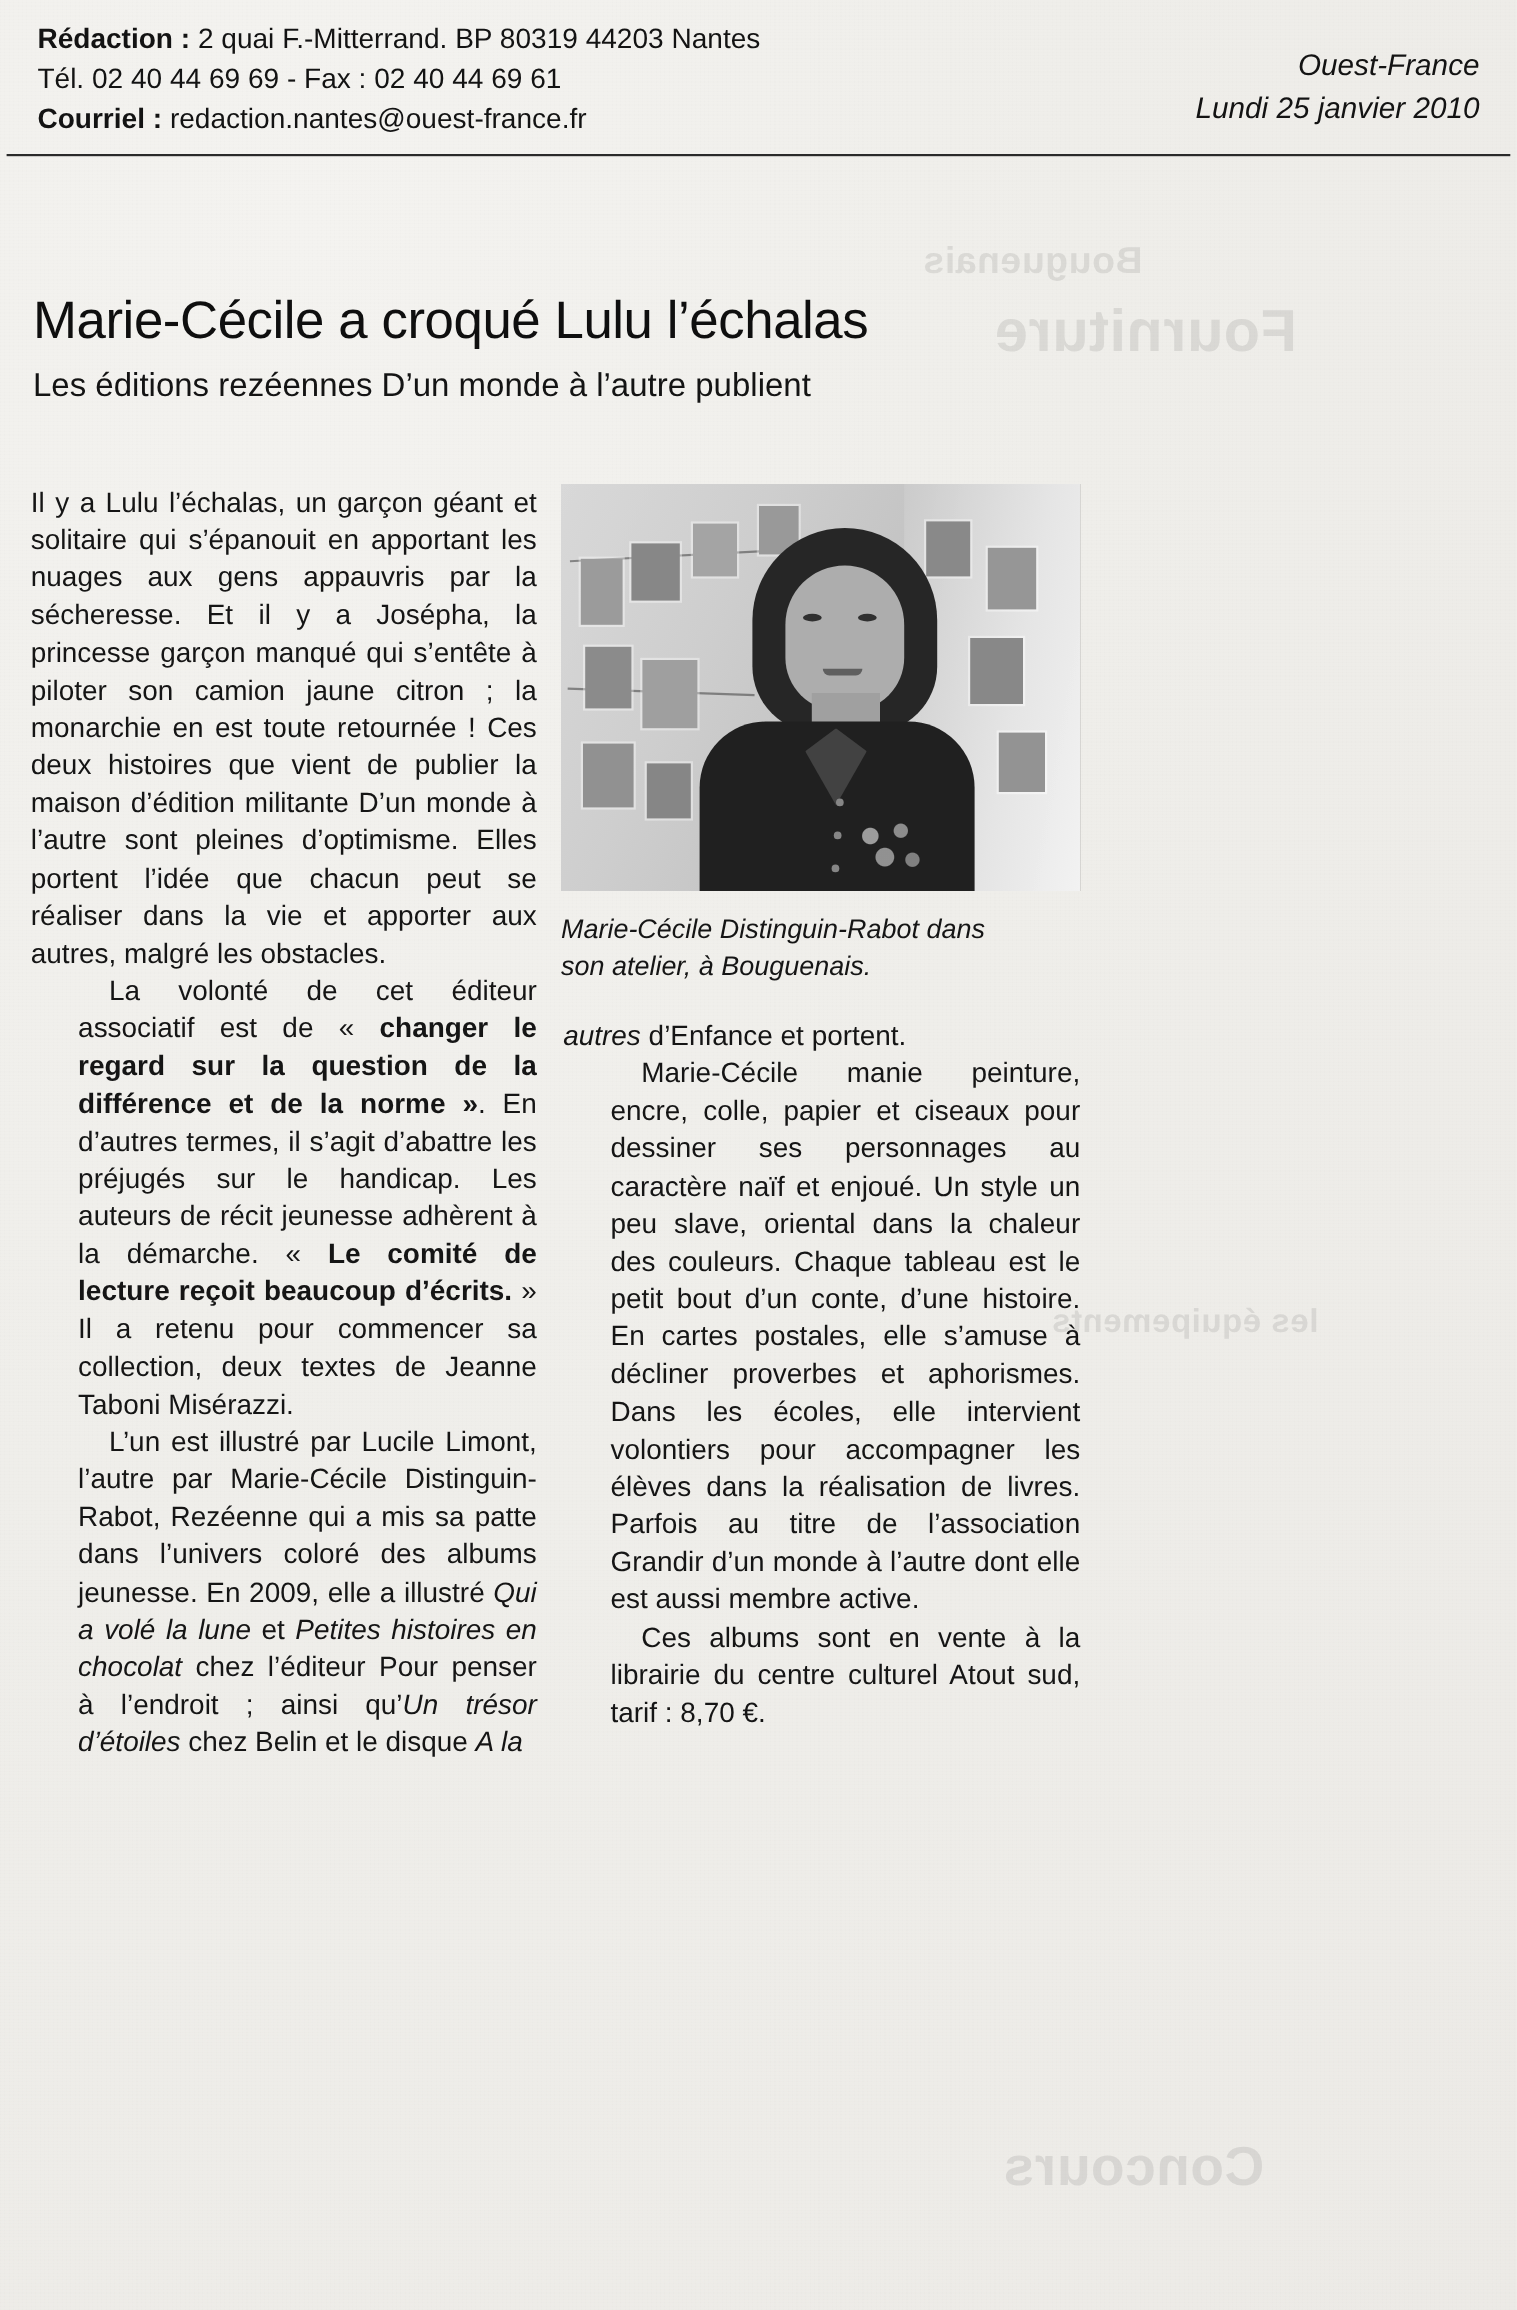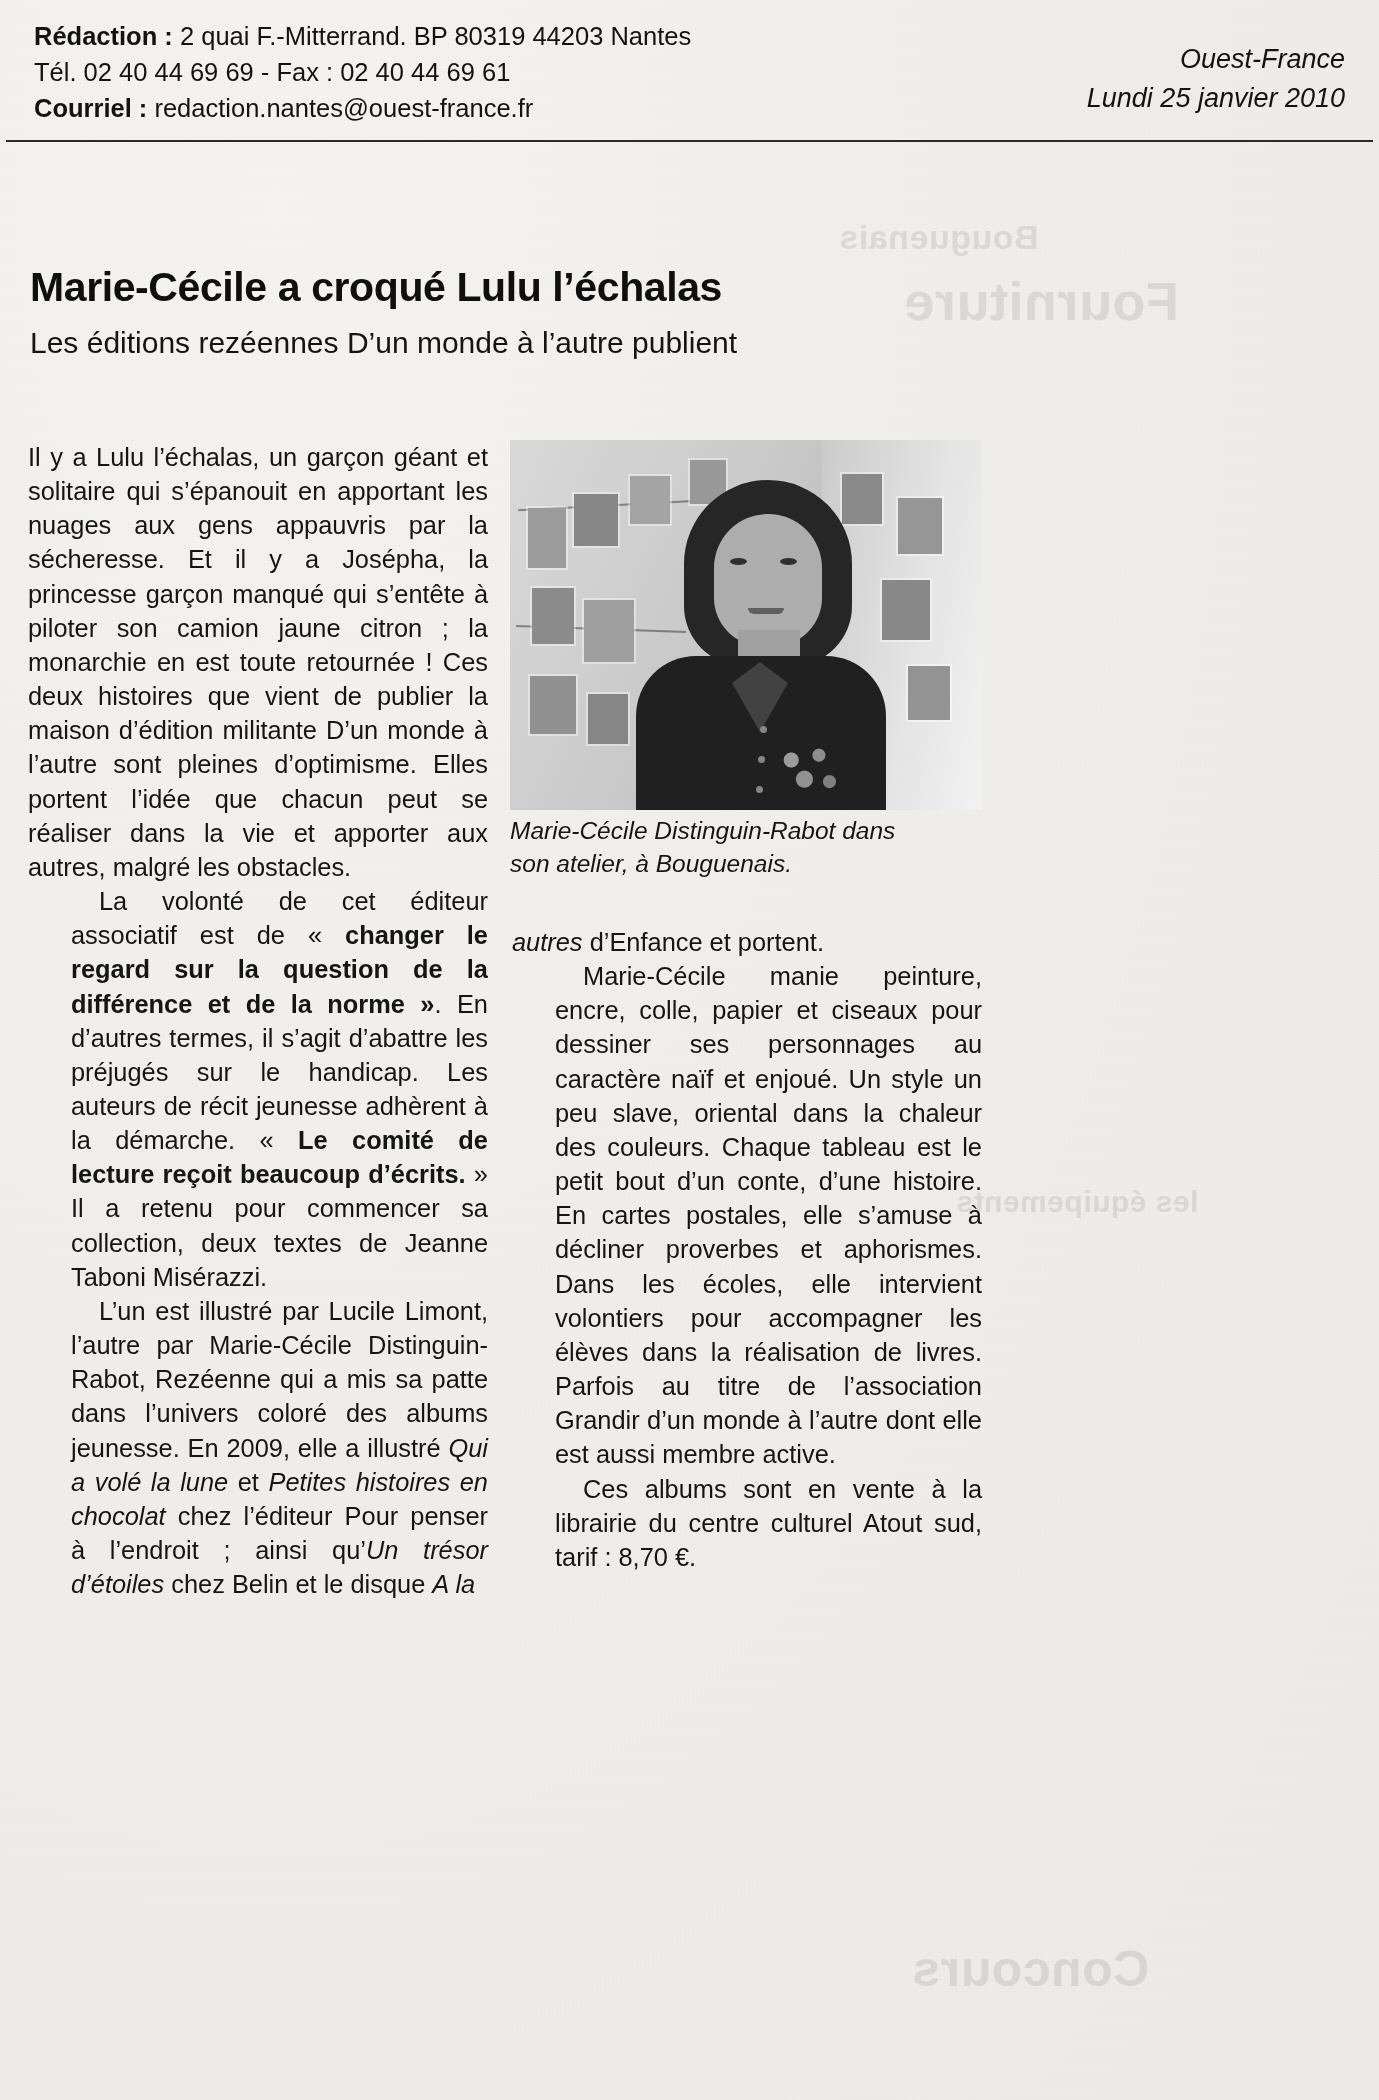--- a/index.html
+++ b/index.html
@@ -73,22 +73,22 @@
     right: 6px;
     top: 140px;
     height: 2px;
     background: #2a2a2a;
   }
 
   
   .headline-wrap { position: absolute; left: 30px; right: 36px; top: 265px; }
   h1.headline {
     margin: 0;
-    font-size: 41px;
-    font-weight: 700;
+    font-size: 48px;
+    font-weight: 400;
     letter-spacing: -0.4px;
     color: #0f0f0f;
     line-height: 1.12;
   }
   .standfirst {
     margin-top: 12px;
     font-size: 30px;
     line-height: 1.33;
     color: #141414;
     max-width: 1010px;
@@ -205,21 +205,21 @@
   }
   .ph-floral {
     position: absolute; left: 150px; top: 262px; width: 66px; height: 60px;
     background:
       radial-gradient(circle at 20% 30%, rgba(175,167,155,.9) 0 7px, transparent 8px),
       radial-gradient(circle at 62% 22%, rgba(165,157,145,.85) 0 6px, transparent 7px),
       radial-gradient(circle at 40% 62%, rgba(170,162,150,.85) 0 8px, transparent 9px),
       radial-gradient(circle at 78% 66%, rgba(158,150,138,.8) 0 6px, transparent 7px);
   }
   .caption {
-    margin-top: 5px;
+    margin-top: 20px;
     font-size: 24.5px;
     font-style: italic;
     line-height: 1.33;
     color: #151515;
   }
   .caption .l { display: block; }
 </style>
 </head>
 <body>
 

